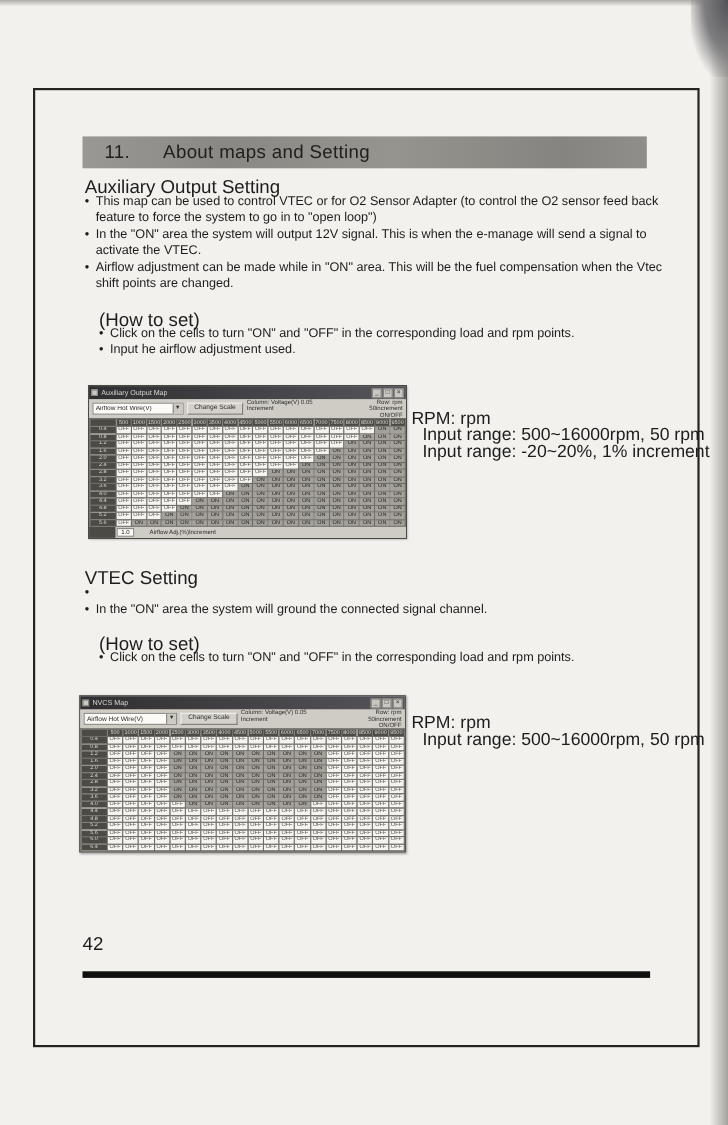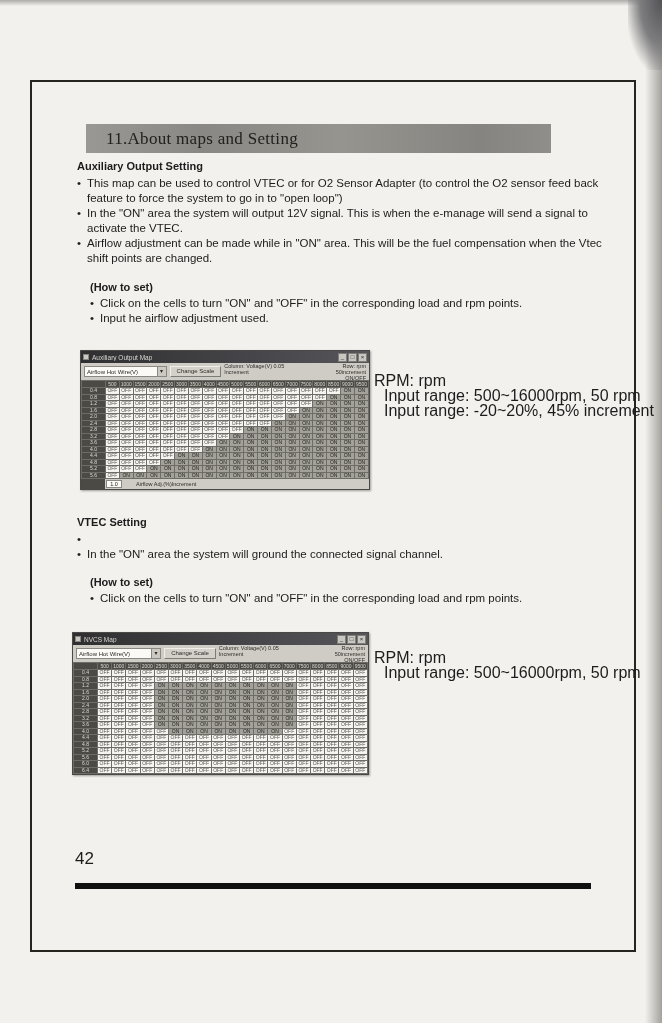--- a/index.html
+++ b/index.html
@@ -13,28 +13,28 @@
   body{background:#dddcd8;font-family:"Liberation Sans",sans-serif;color:var(--ink);}
   .scan{position:relative;width:662px;height:1023px;background:var(--paper);overflow:hidden;margin:0 auto;}
   .scan-top-shade{position:absolute;left:0;top:0;width:100%;height:6px;
     background:linear-gradient(#aeaca8,rgba(174,172,168,0));}
   .scan-right-band{position:absolute;right:0;top:0;width:17px;height:100%;
     background:linear-gradient(to right,rgba(150,148,143,0),rgba(150,148,143,.85));}
   .scan-corner-blob{position:absolute;right:0;top:0;width:34px;height:70px;
     background:radial-gradient(ellipse at top right,#535257 0%,#7d7c7e 45%,rgba(125,124,126,0) 78%);}
   .page-frame{position:absolute;left:30px;top:80px;width:606px;height:872px;border:2px solid var(--frame);}
 
-  .banner{position:absolute;left:86px;top:124px;width:465px;height:29px;
+  .banner{position:absolute;left:75px;top:124px;width:513px;height:29px;
     background:linear-gradient(90deg,#9a9894,#8a8884 25%,#96948e 55%,#868480 85%,#908e8a);
     display:flex;align-items:center;color:var(--banner_text);
-    font-size:17px;letter-spacing:.3px;font-family:Liberation Serif, serif;}
+    font-size:17px;letter-spacing:.3px;}
   .banner .num{margin-left:20px;}
-  .banner .ttl{}
-
-  .h-bold{position:absolute;font-size:11px;font-weight:bold;}
+  .banner .ttl{margin-left:30px;}
+
+  .h-bold{position:absolute;font-size:17px;font-weight:normal;}
   .bullets{position:absolute;font-size:11.5px;line-height:15px;}
   .bullet-line{display:flex;}
   .bullet-line .b{width:10px;flex:0 0 10px;}
   .caption{position:absolute;font-size:16px;line-height:15px;}
   .caption .indent{padding-left:10px;}
 
   
   .app-window{position:absolute;border:1px solid #4a4945;background:var(--toolbar_bg);
     box-shadow:1px 1px 2px rgba(0,0,0,.35);}
   .win-titlebar{height:12px;display:flex;align-items:center;padding:0 2px;
@@ -498,21 +498,21 @@
     <div class="status-row">
       <span class="status-rowheader"></span>
       <span class="status-value">1.0</span>
       <span class="status-label">Airflow Adj.(%)Increment</span>
     </div>
   </div>
 
   <div class="caption" style="left:374px;top:373px;">
     <div>RPM: rpm</div>
     <div class="indent">Input range: 500~16000rpm, 50 rpm</div>
-    <div class="indent">Input range: -20~20%, 45% increment</div>
+    <div class="indent">Input range: -20~20%, 1% increment</div>
   </div>
 
   <div class="h-bold" style="left:77px;top:516px;">VTEC Setting</div>
   <div class="bullets" style="left:77px;top:532px;width:545px;">
     <div class="bullet-line">
       <span class="b">•</span>
     </div>
     <div class="bullet-line">
       <span class="b">•</span>
       <span>In the "ON" area the system will ground the connected signal channel.</span>

